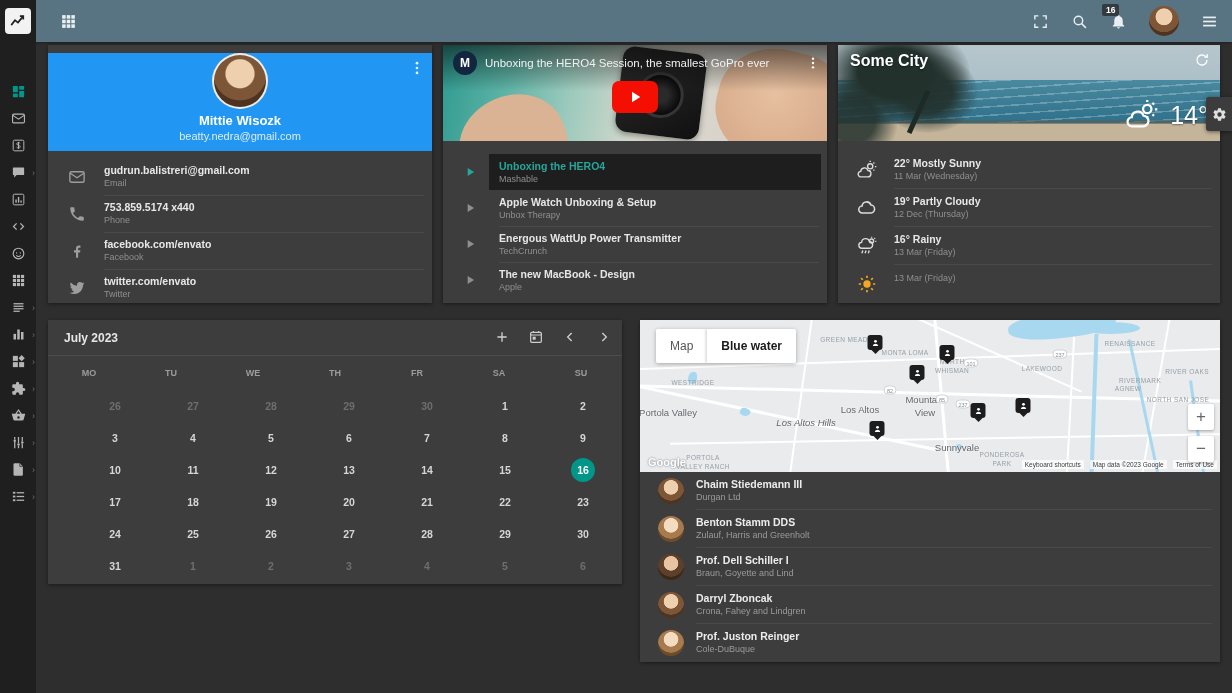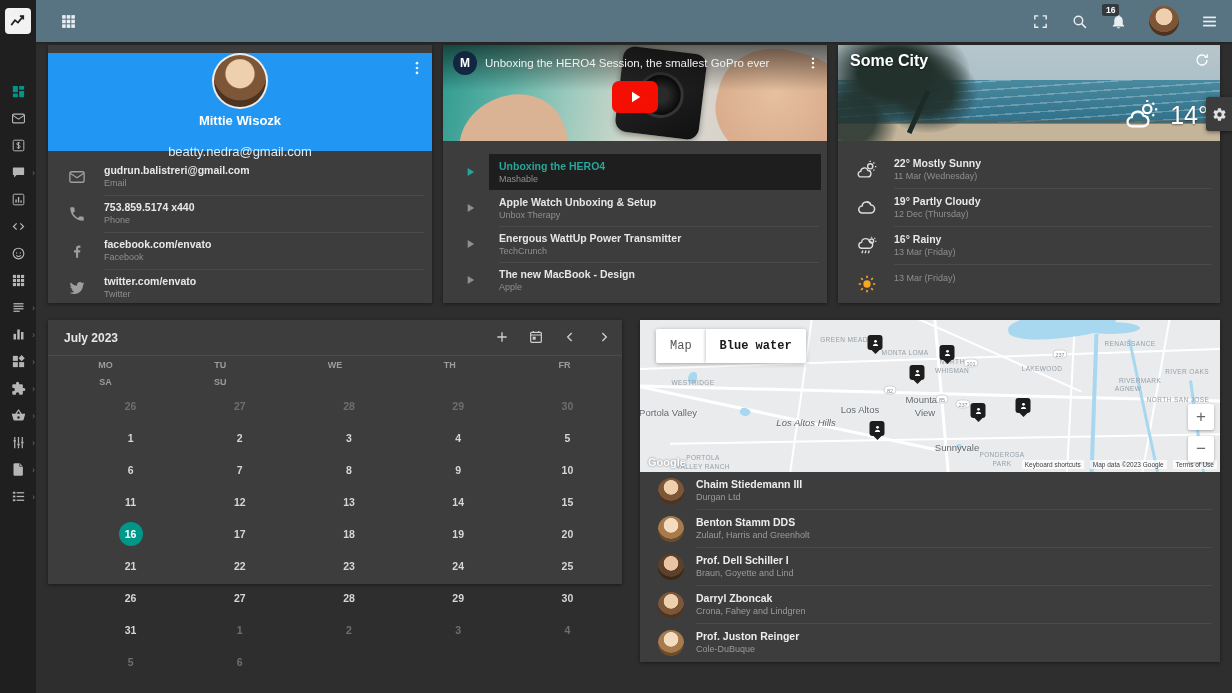--- a/index.html
+++ b/index.html
@@ -42,21 +42,21 @@
     border-bottom:1px solid rgba(255,255,255,.07); }
   .row-divided.nodiv:after { display:none; }
 
   
   .card-profile { left:48px; top:45px; width:384px; height:258px; }
   .p-head { position:relative; height:98px; background:#2196f3; text-align:center; }
   .p-head .kebab { position:absolute; right:6px; top:6px; width:18px; height:18px; color:#eaf4fd; cursor:pointer; }
   .p-head .kebab svg { width:18px; height:18px; }
   .av-big { width:56px; height:56px; margin:8px auto 4px; border:2px solid rgba(255,255,255,.9); }
   .p-name { color:#fff; font-size:13px; font-weight:bold; }
-  .p-mail { color:#d9ecfb; font-size:13px; margin-top:16px; }
+  .p-mail { color:#d9ecfb; font-size:11px; margin-top:2px; }
   .info-list { padding-top:8px; }
   .info-row { height:37px; padding-left:56px; padding-top:5px; position:relative; cursor:pointer; }
   .info-row .ic { position:absolute; left:20px; top:9px; width:18px; height:18px; color:#9e9e9e; }
   .info-row .ic svg { width:18px; height:18px; }
   .i-title { font-size:10.5px; font-weight:bold; color:#e8e8e8; }
   .i-sub { font-size:9px; color:#8f8f8f; margin-top:2px; }
 
   
   .card-video { left:443px; top:45px; width:384px; height:258px; }
   .thumb { position:relative; height:96px; overflow:hidden;
@@ -123,21 +123,21 @@
   .fc-row .ic.orange { color:#f5a623; }
   .w-list { padding-top:10px; }
 
   
   .card-calendar { left:48px; top:320px; width:574px; height:264px; }
   .cal-head { position:relative; height:36px; border-bottom:1px solid rgba(255,255,255,.08); }
   .cal-title { position:absolute; left:16px; top:11px; font-size:12px; font-weight:bold; color:#e6e6e6; }
   .cal-tools { position:absolute; right:10px; top:9px; display:flex; gap:18px; color:#cfcfcf; }
   .cal-tools .tic { width:16px; height:16px; cursor:pointer; }
   .cal-tools .tic svg { width:16px; height:16px; }
-  .cal-week, .cal-grid { display:grid; grid-template-columns:repeat(5,1fr); }
+  .cal-week, .cal-grid { display:grid; grid-template-columns:repeat(7,1fr); }
   .cal-week { height:34px; align-items:center; }
   .cal-week div { text-align:center; font-size:9px; font-weight:bold; color:#9c9c9c; }
   .cal-grid { grid-auto-rows:32px;margin-left:28px; }
   .day { display:flex; align-items:center; justify-content:center; cursor:pointer; }
   .day span { width:24px; height:24px; line-height:24px; text-align:center; border-radius:50%;
     font-size:10.5px; font-weight:bold; color:#d6d6d6; }
   .day.muted span { color:#6e6e6e; }
   .day.selected span { background:#009688; color:#fff; }
 
   
@@ -150,21 +150,21 @@
   .m-label.city { font-size:9.5px; letter-spacing:0; color:#60666b; text-shadow:0 0 2px #fff; }
   .shield { position:absolute; transform:translate(-50%,-50%); min-width:13px; height:9px; padding:0 2px;
     background:#fff; border:1px solid #cfd4d8; border-radius:5px; font-size:5.5px; color:#8a8f94;
     display:flex; align-items:center; justify-content:center; }
   .marker { position:absolute; transform:translate(-50%,-100%); width:15px; height:15px; background:#1d1d1d;
     border-radius:3px; display:flex; align-items:center; justify-content:center; cursor:pointer; z-index:4; }
   .marker svg { width:10px; height:10px; color:#fff; }
   .marker:after { content:""; position:absolute; left:50%; bottom:-4px; transform:translateX(-50%);
     border:4px solid transparent; border-top-color:#1d1d1d; border-bottom:none; }
   .map-btns { position:absolute; left:16px; top:9px; display:flex; z-index:6;
-    box-shadow:0 1px 4px rgba(0,0,0,.3); border-radius:2px; overflow:hidden;font-family:Liberation Mono, monospace; }
+    box-shadow:0 1px 4px rgba(0,0,0,.3); border-radius:2px; overflow:hidden; }
   .map-btn { background:#fff; height:34px; padding:0 14px; display:flex; align-items:center;
     font-size:12px; color:#565656; cursor:pointer; }
   .map-btn.active { font-weight:bold; color:#1a1a1a; box-shadow:-1px 0 3px rgba(0,0,0,.2); }
   .zoom-btn { position:absolute; right:6px; width:26px; height:26px; background:#fff; border-radius:2px;
     box-shadow:0 1px 3px rgba(0,0,0,.3); color:#666; font-size:17px; display:flex; align-items:center;
     justify-content:center; cursor:pointer; z-index:6; }
   .z-in { top:84px; } .z-out { top:116px; }
   .g-logo { position:absolute; left:8px; bottom:4px; font-size:11px; font-weight:bold; color:#fff;
     text-shadow:0 0 2px #9aa0a6, 0 0 2px #9aa0a6; z-index:5; }
   .map-attr { position:absolute; right:3px; bottom:3px; z-index:5; display:flex; gap:6px; }

